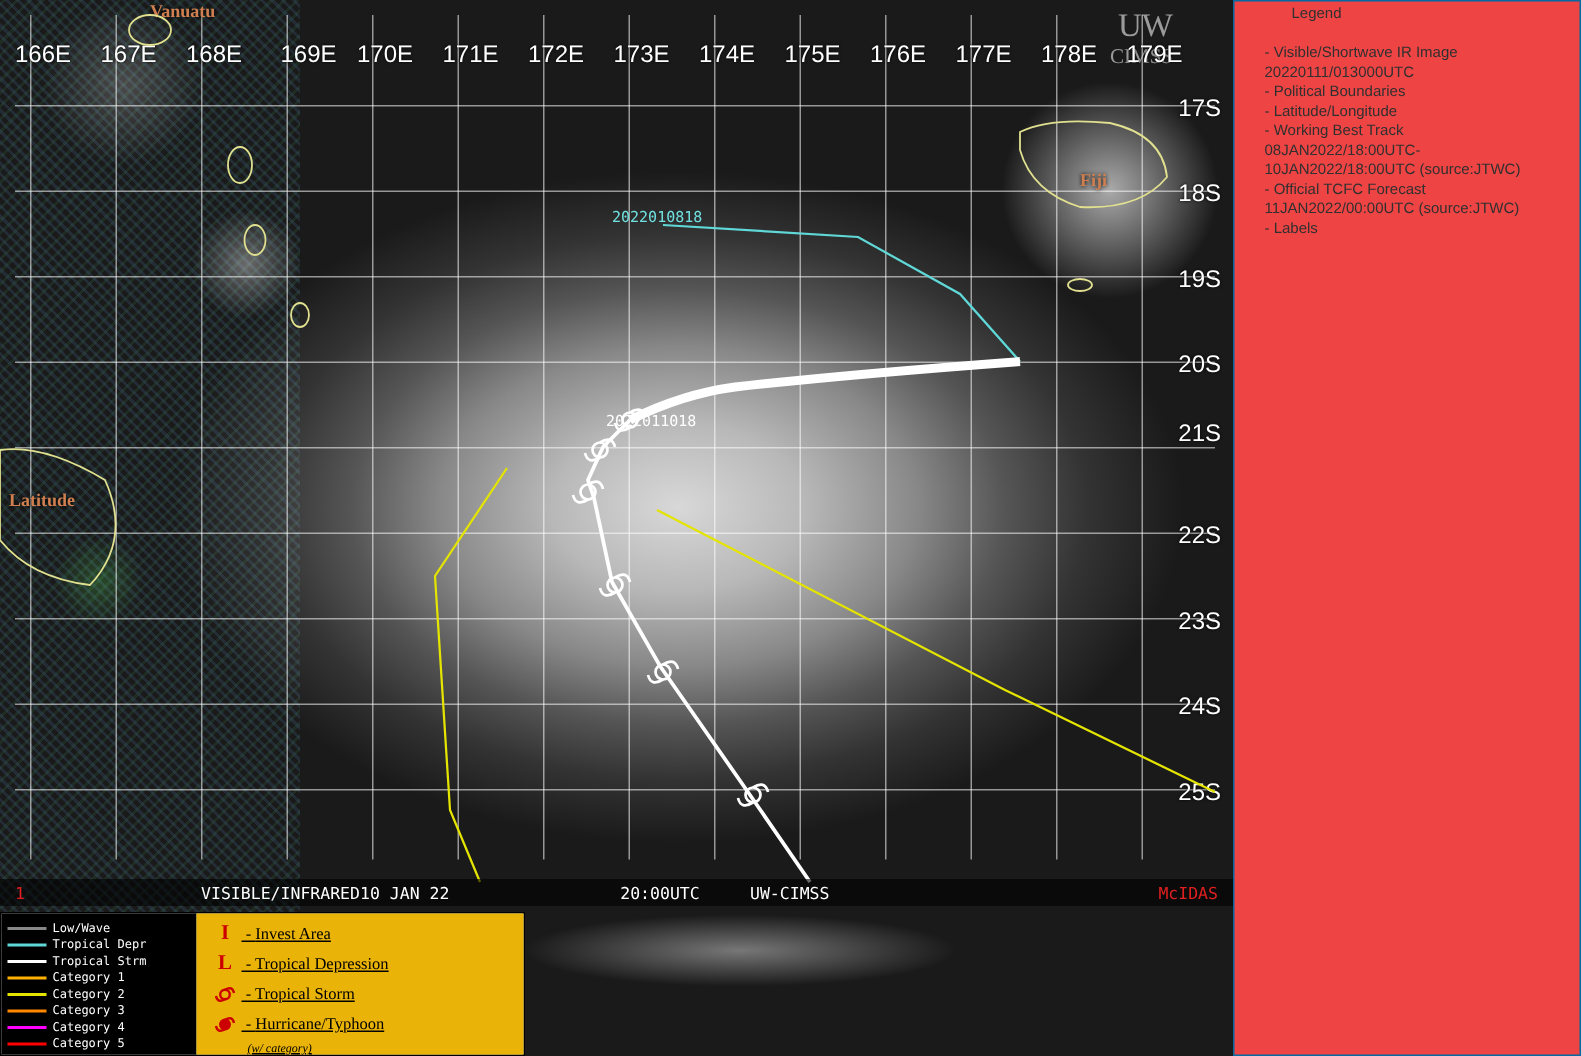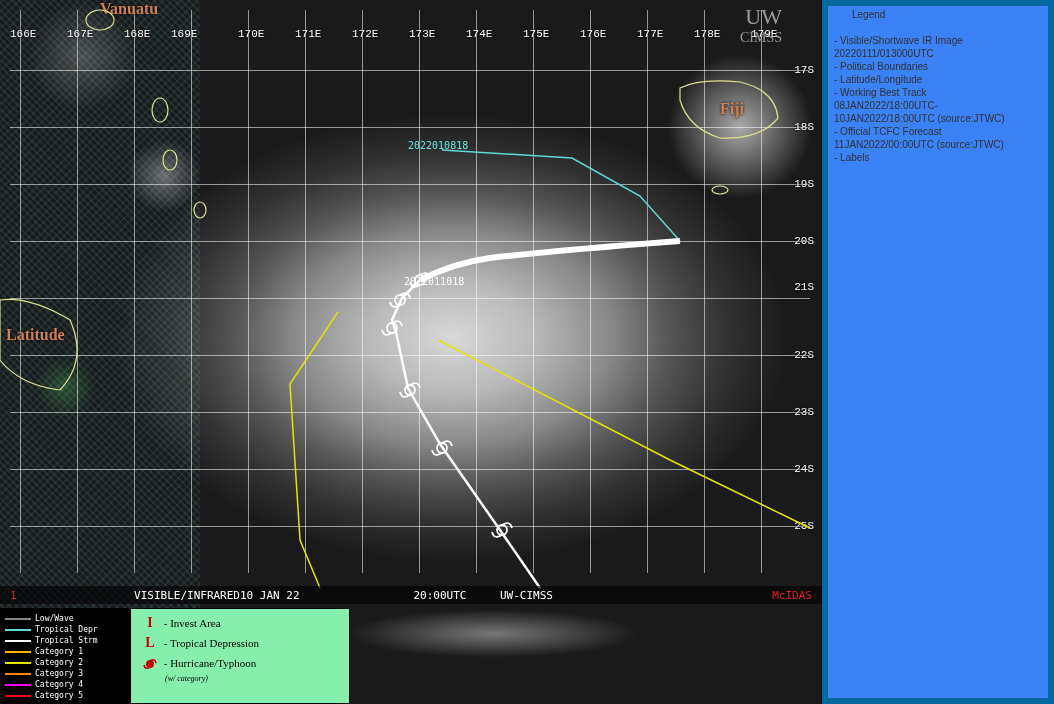--- a/index.html
+++ b/index.html
@@ -52,30 +52,30 @@
   }
   .gridline-v, .gridline-h {
     position: absolute;
     background: rgba(255,255,255,0.55);
   }
   .gridline-v { width: 1px; height: 563px; top:10px; }
   .gridline-h { height: 1px; width: 800px; left:10px; }
   .lon-label, .lat-label {
     position: absolute;
     color: #fff;
-    font-size: 11px;
-    font-family: Liberation Mono, monospace;
+    font-size: 16px;
+    font-family: Liberation Sans, sans-serif;
     text-shadow: 0 0 2px #000;
   }
   .lon-label { top: 28px; }
   .lat-label { right: 8px; }
   .country-label {
     position:absolute;
     color:#d08050;
-    font-size:16px;
+    font-size:12px;
     font-weight:bold;
     font-family:Georgia,serif;
     text-shadow:0 0 3px #000;
   }
   .track-label {
     position:absolute;
     color:#70e0e0;
     font-size:10px;
     font-family:monospace;
   }
@@ -144,36 +144,37 @@
     color:#fff;
     padding:4px;
     font-family:monospace;
     font-size:8px;
     line-height:11px;
   }
   .lc-row { display:flex; align-items:center; gap:4px; }
   .lc-line { width:26px; height:0; border-top:2px solid; }
   .legend-col2 {
     flex:1;
-    background:#86efac;
+    background:#eab308;
     padding:4px 8px;
     font-family:Georgia,serif;
     color:#000;
     font-size:11px;
     line-height:20px;
+    text-decoration:underline;
   }
   .legend-col2 .sym { display:inline-block; width:22px; text-align:center; font-weight:bold; font-size:14px; }
   .side-panel {
     flex:1;
-    background:#3b82f6;
-    border:6px solid #0369a1;
+    background:#ef4444;
+    border:1px solid #0369a1;
     font-size:10px;
     font-family:Arial,sans-serif;
     color:#303030;
-    padding:2px 6px;
+    padding:2px 20px;
     line-height:13px;
   }
   .side-panel .title { padding-left:18px; }
   .watermark {
     position:absolute;
     right:40px;
     top:8px;
     color:rgba(210,210,210,.7);
     font-size:22px;
     font-family:Georgia,serif;
@@ -223,21 +224,21 @@
       <div class="gridline-h" style="top:298px"></div>
       <div class="gridline-h" style="top:355px"></div>
       <div class="gridline-h" style="top:412px"></div>
       <div class="gridline-h" style="top:469px"></div>
       <div class="gridline-h" style="top:526px"></div>
     </div>
 
     <span class="lon-label" style="left:10px">166E</span>
     <span class="lon-label" style="left:67px">167E</span>
     <span class="lon-label" style="left:124px">168E</span>
-    <span class="lon-label" style="left:171px">169E</span>
+    <span class="lon-label" style="left:187px">169E</span>
     <span class="lon-label" style="left:238px">170E</span>
     <span class="lon-label" style="left:295px">171E</span>
     <span class="lon-label" style="left:352px">172E</span>
     <span class="lon-label" style="left:409px">173E</span>
     <span class="lon-label" style="left:466px">174E</span>
     <span class="lon-label" style="left:523px">175E</span>
     <span class="lon-label" style="left:580px">176E</span>
     <span class="lon-label" style="left:637px">177E</span>
     <span class="lon-label" style="left:694px">178E</span>
     <span class="lon-label" style="left:751px">179E</span>
@@ -246,21 +247,21 @@
     <span class="lat-label" style="top:121px">18S</span>
     <span class="lat-label" style="top:178px">19S</span>
     <span class="lat-label" style="top:235px">20S</span>
     <span class="lat-label" style="top:281px">21S</span>
     <span class="lat-label" style="top:349px">22S</span>
     <span class="lat-label" style="top:406px">23S</span>
     <span class="lat-label" style="top:463px">24S</span>
     <span class="lat-label" style="top:520px">25S</span>
 
     <span class="country-label" style="left:100px;top:0px">Vanuatu</span>
-    <span class="country-label" style="left:720px;top:100px">Fiji</span>
+    <span class="country-label" style="left:720px;top:113px">Fiji</span>
     <span class="country-label" style="left:6px;top:326px">Latitude</span>
 
     <span class="track-label" style="left:408px;top:140px">2022010818</span>
     <span class="track-label white" style="left:404px;top:276px">2022011018</span>
 
     <svg class="overlay-svg">
 
       <path class="island" d="M680,88 Q700,78 740,82 Q775,90 778,118 Q760,140 720,138 Q688,128 680,100 Z"></path>
       <path class="island" d="M0,300 Q30,296 70,320 Q88,360 60,390 Q20,385 0,360 Z"></path>
       <ellipse class="island" cx="100" cy="20" rx="14" ry="10"></ellipse>
@@ -344,20 +345,28 @@
             <span>Category 4</span>
           </div>
         <div class="lc-row">
             <span class="lc-line" style="border-color:#ff0000"></span>
             <span>Category 5</span>
           </div>
       </div>
       <div class="legend-col2">
         <div><span class="sym" style="color:#c00;font-family:serif">I</span> - <span>Invest Area</span></div>
         <div><span class="sym" style="color:#c00;font-family:serif">L</span> - <span>Tropical Depression</span></div>
+        <div><span class="sym" style="color:#c00">
+          <svg width="16" height="16" style="vertical-align:middle">
+                <g fill="none" stroke="#c00" stroke-width="1.6">
+                  <circle cx="8" cy="8" r="3.2"></circle>
+                  <path d="M8,4.8 Q13,2 14,7 M8,11.2 Q3,14 2,9"></path>
+                </g>
+              </svg>
+        </span> - <span>Tropical Storm</span></div>
         <div><span class="sym" style="color:#c00">
           <svg width="16" height="16" style="vertical-align:middle">
                 <g fill="#c00" stroke="#c00" stroke-width="1.6">
                   <circle cx="8" cy="8" r="3.2"></circle>
                   <path fill="none" d="M8,4.8 Q13,2 14,7 M8,11.2 Q3,14 2,9"></path>
                 </g>
               </svg>
         </span> - <span>Hurricane/Typhoon</span>
           <span style="font-size:8px;font-style:italic;margin-left:26px;display:block;margin-top:-4px">(w/ category)</span>
         </div>

